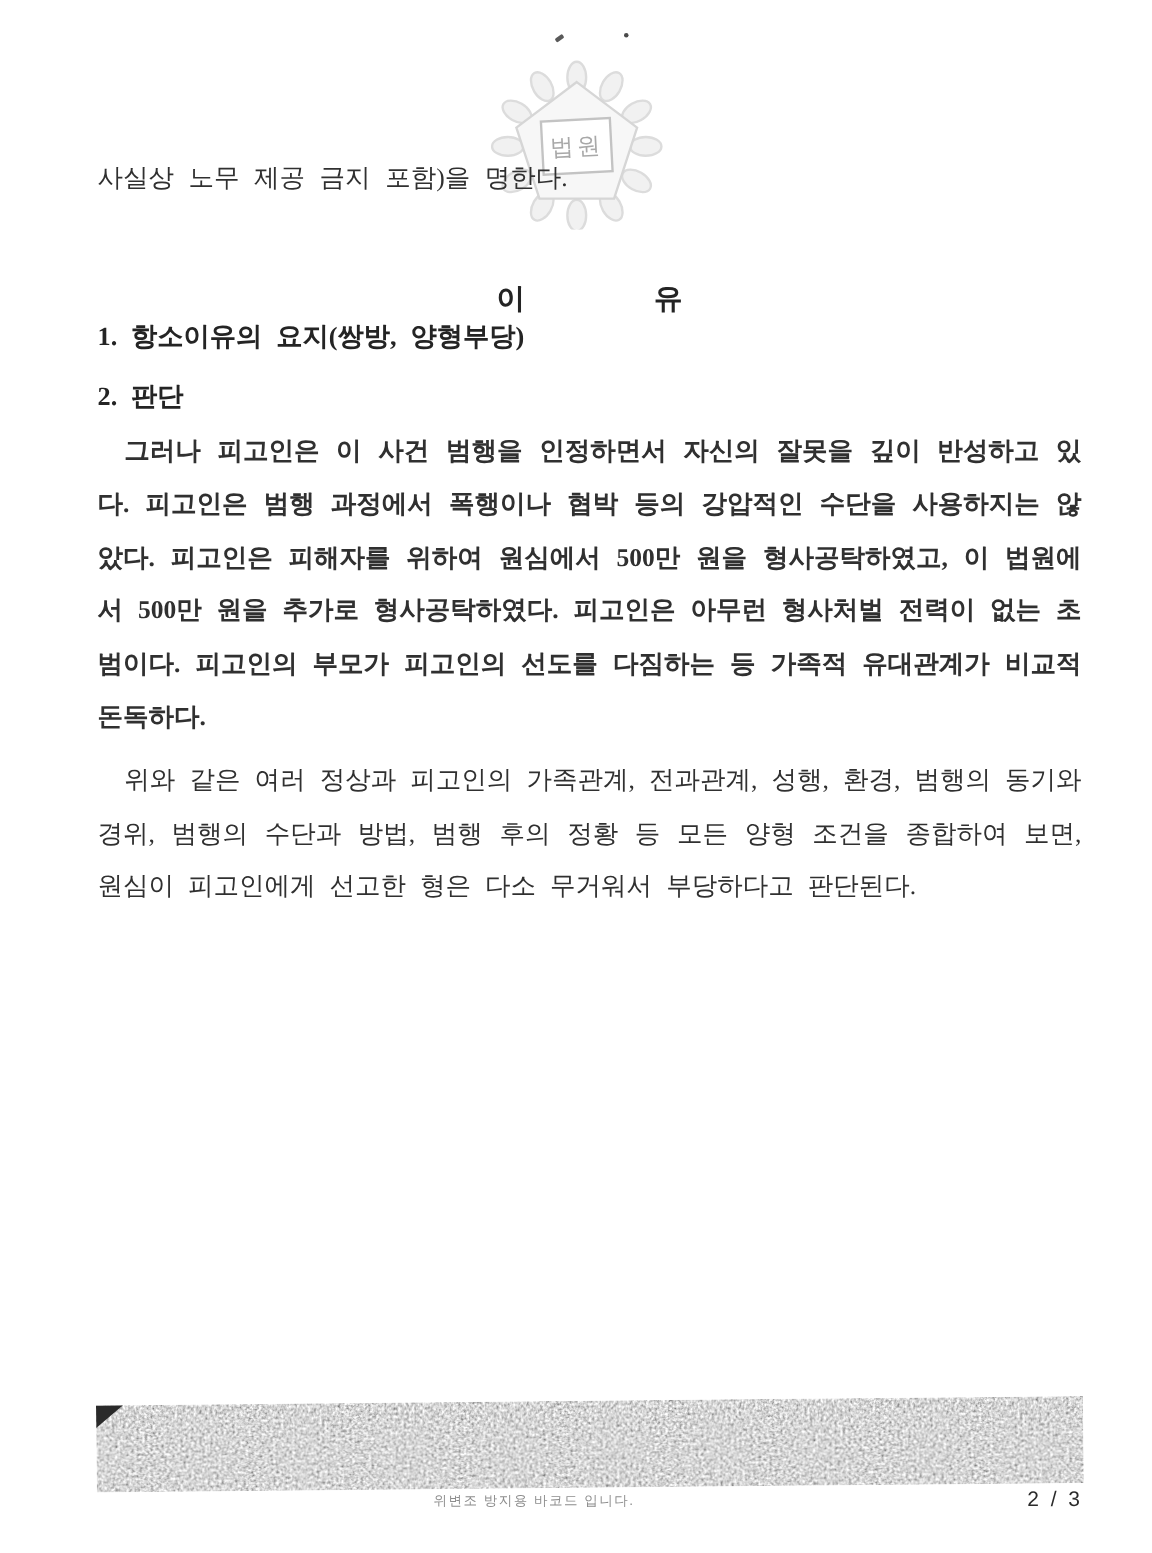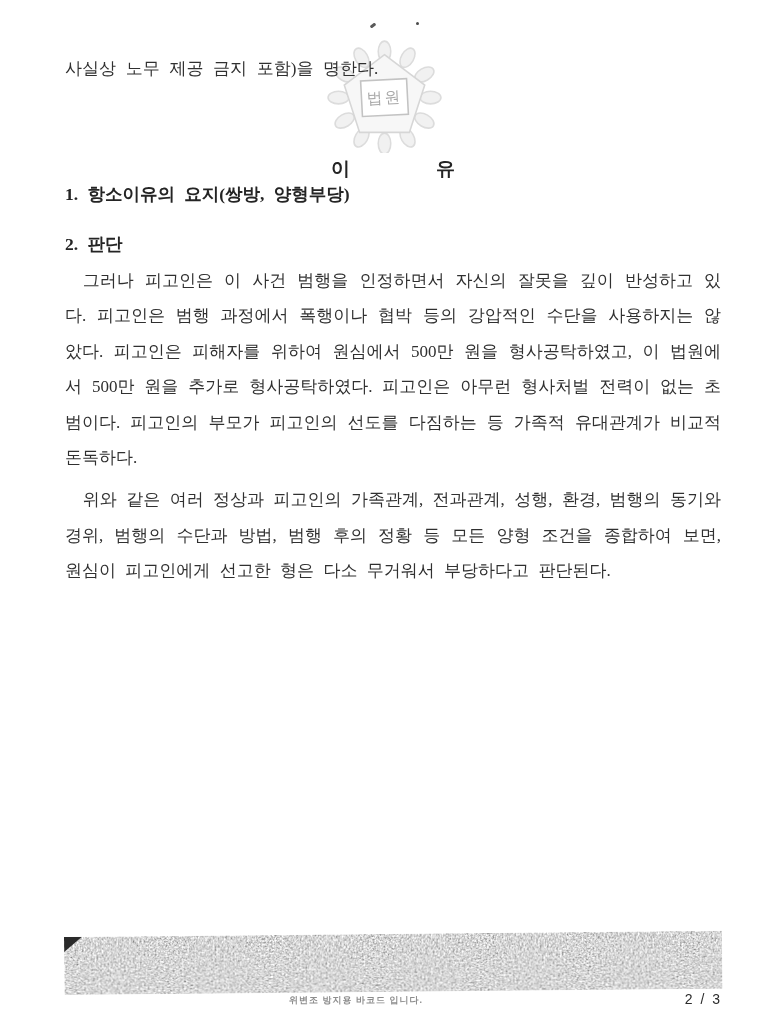--- a/index.html
+++ b/index.html
@@ -40,57 +40,57 @@
     letter-spacing: 2px;
   }
 
   .content {
     position: absolute;
     left: 65px; top: 0;
     width: 656px;
   }
 
   .top-line {
-    margin-top: 57px;
+    margin-top: 107px;
     font-size: 17px;
     line-height: 24px;
     word-spacing: 0.32em;
     color: #303030;
   }
 
   .reason-header {
-    margin-top: 75px;
+    margin-top: 55px;
     text-align: center;
     font-size: 19px;
     font-weight: bold;
     white-space: pre;
     word-spacing: 6px;
     color: #242424;
   }
 
   .section-heading {
     font-size: 17.5px;
     font-weight: bold;
     word-spacing: 0.28em;
     color: #242424;
   }
   .heading-1 { }
-  .heading-2 { margin-top: 26px; }
+  .heading-2 { margin-top: 16px; }
 
   .para {
     font-size: 17px;
     line-height: 35.4px;
     text-align: justify;
     text-indent: 1.05em;
     word-spacing: 0.30em;
     color: #303030;
   }
   .para-appeal { margin-top: 6px; }
   .para-j1 { margin-top: 5px; }
-  .para-j2 { margin-top: 7px; }
+  .para-j2 { margin-top: 7px; font-weight: bold; }
   .para-j3 { margin-top: 7px; }
 
   
   .barcode-wrap {
     position: absolute;
     left: 64px; top: 937px;
     width: 658px; height: 58px;
     transform: rotate(-0.55deg);
     transform-origin: left top;
   }
@@ -98,21 +98,20 @@
 
   .barcode-caption {
     position: absolute;
     left: 0; top: 994px;
     width: 712px;
     text-align: center;
     font-family: "Liberation Sans", "DejaVu Sans", sans-serif;
     font-size: 9px;
     color: #8d8d8d;
     letter-spacing: 1px;
-    font-weight: bold;
   }
 
   .page-number {
     position: absolute;
     right: 46px; top: 991px;
     font-family: "Liberation Sans", "DejaVu Sans", sans-serif;
     font-size: 14px;
     color: #2b2b2b;
     letter-spacing: 2px;
   }

